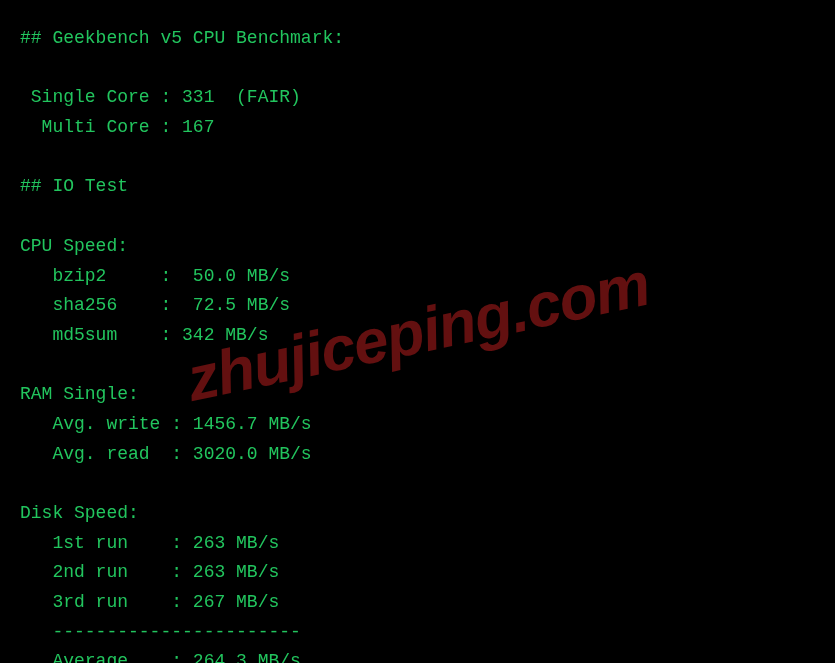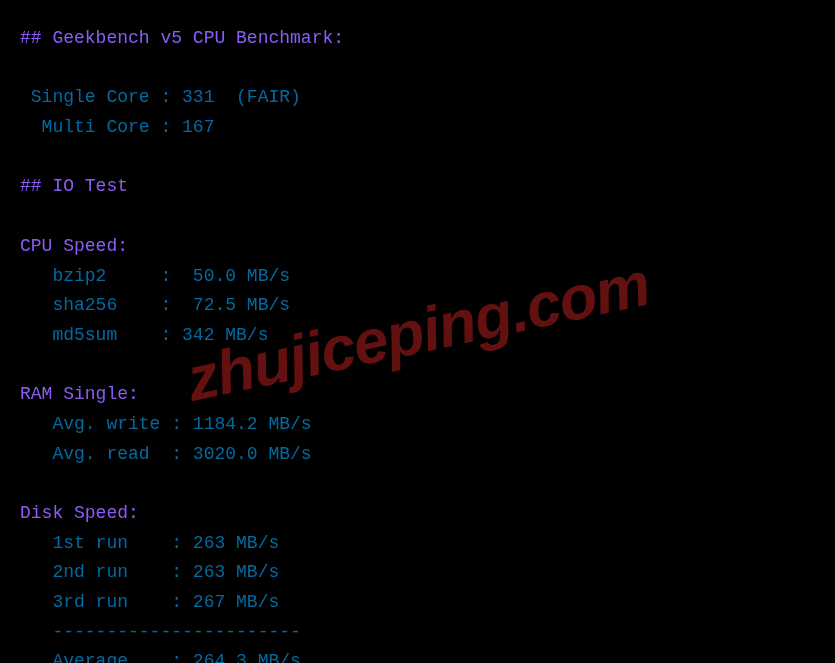--- a/index.html
+++ b/index.html
@@ -13,24 +13,24 @@
       font-family: 'Consolas', 'Courier New', monospace;
       font-size: 18px;
       line-height: 1.65;
       padding: 24px 20px;
       width: 835px;
       height: 663px;
       position: relative;
       overflow: hidden;
     }
     .cyan {
-      color: #8b5cf6;
+      color: #22c55e;
     }
     .white {
-      color: #0369a1;
+      color: #22c55e;
       text-align: right;
     }
     .watermark {
       position: absolute;
       top: 50%;
       left: 50%;
       transform: translate(-50%, -50%) rotate(-12deg);
       font-family: Arial, sans-serif;
       font-size: 62px;
       font-weight: bold;
@@ -55,21 +55,21 @@
 <span class="white">  Multi Core : </span><span class="white">167</span>
 
 <span class="cyan">## IO Test</span>
 
 <span class="cyan">CPU Speed:</span>
 <span class="white">   bzip2     :  </span><span class="white">50.0 MB/s</span>
 <span class="white">   sha256    :  </span><span class="white">72.5 MB/s</span>
 <span class="white">   md5sum    : </span><span class="white">342 MB/s</span>
 
 <span class="cyan">RAM Single:</span>
-<span class="white">   Avg. write : </span><span class="white">1184.2 MB/s</span>
+<span class="white">   Avg. write : </span><span class="white">1456.7 MB/s</span>
 <span class="white">   Avg. read  : </span><span class="white">3020.0 MB/s</span>
 
 <span class="cyan">Disk Speed:</span>
 <span class="white">   1st run    : </span><span class="white">263 MB/s</span>
 <span class="white">   2nd run    : </span><span class="white">263 MB/s</span>
 <span class="white">   3rd run    : </span><span class="white">267 MB/s</span>
 <span class="white">   -----------------------</span>
 <span class="white">   Average    : </span><span class="white">264.3 MB/s</span></pre>
 
 <div class="watermark">zhujiceping.com</div>

